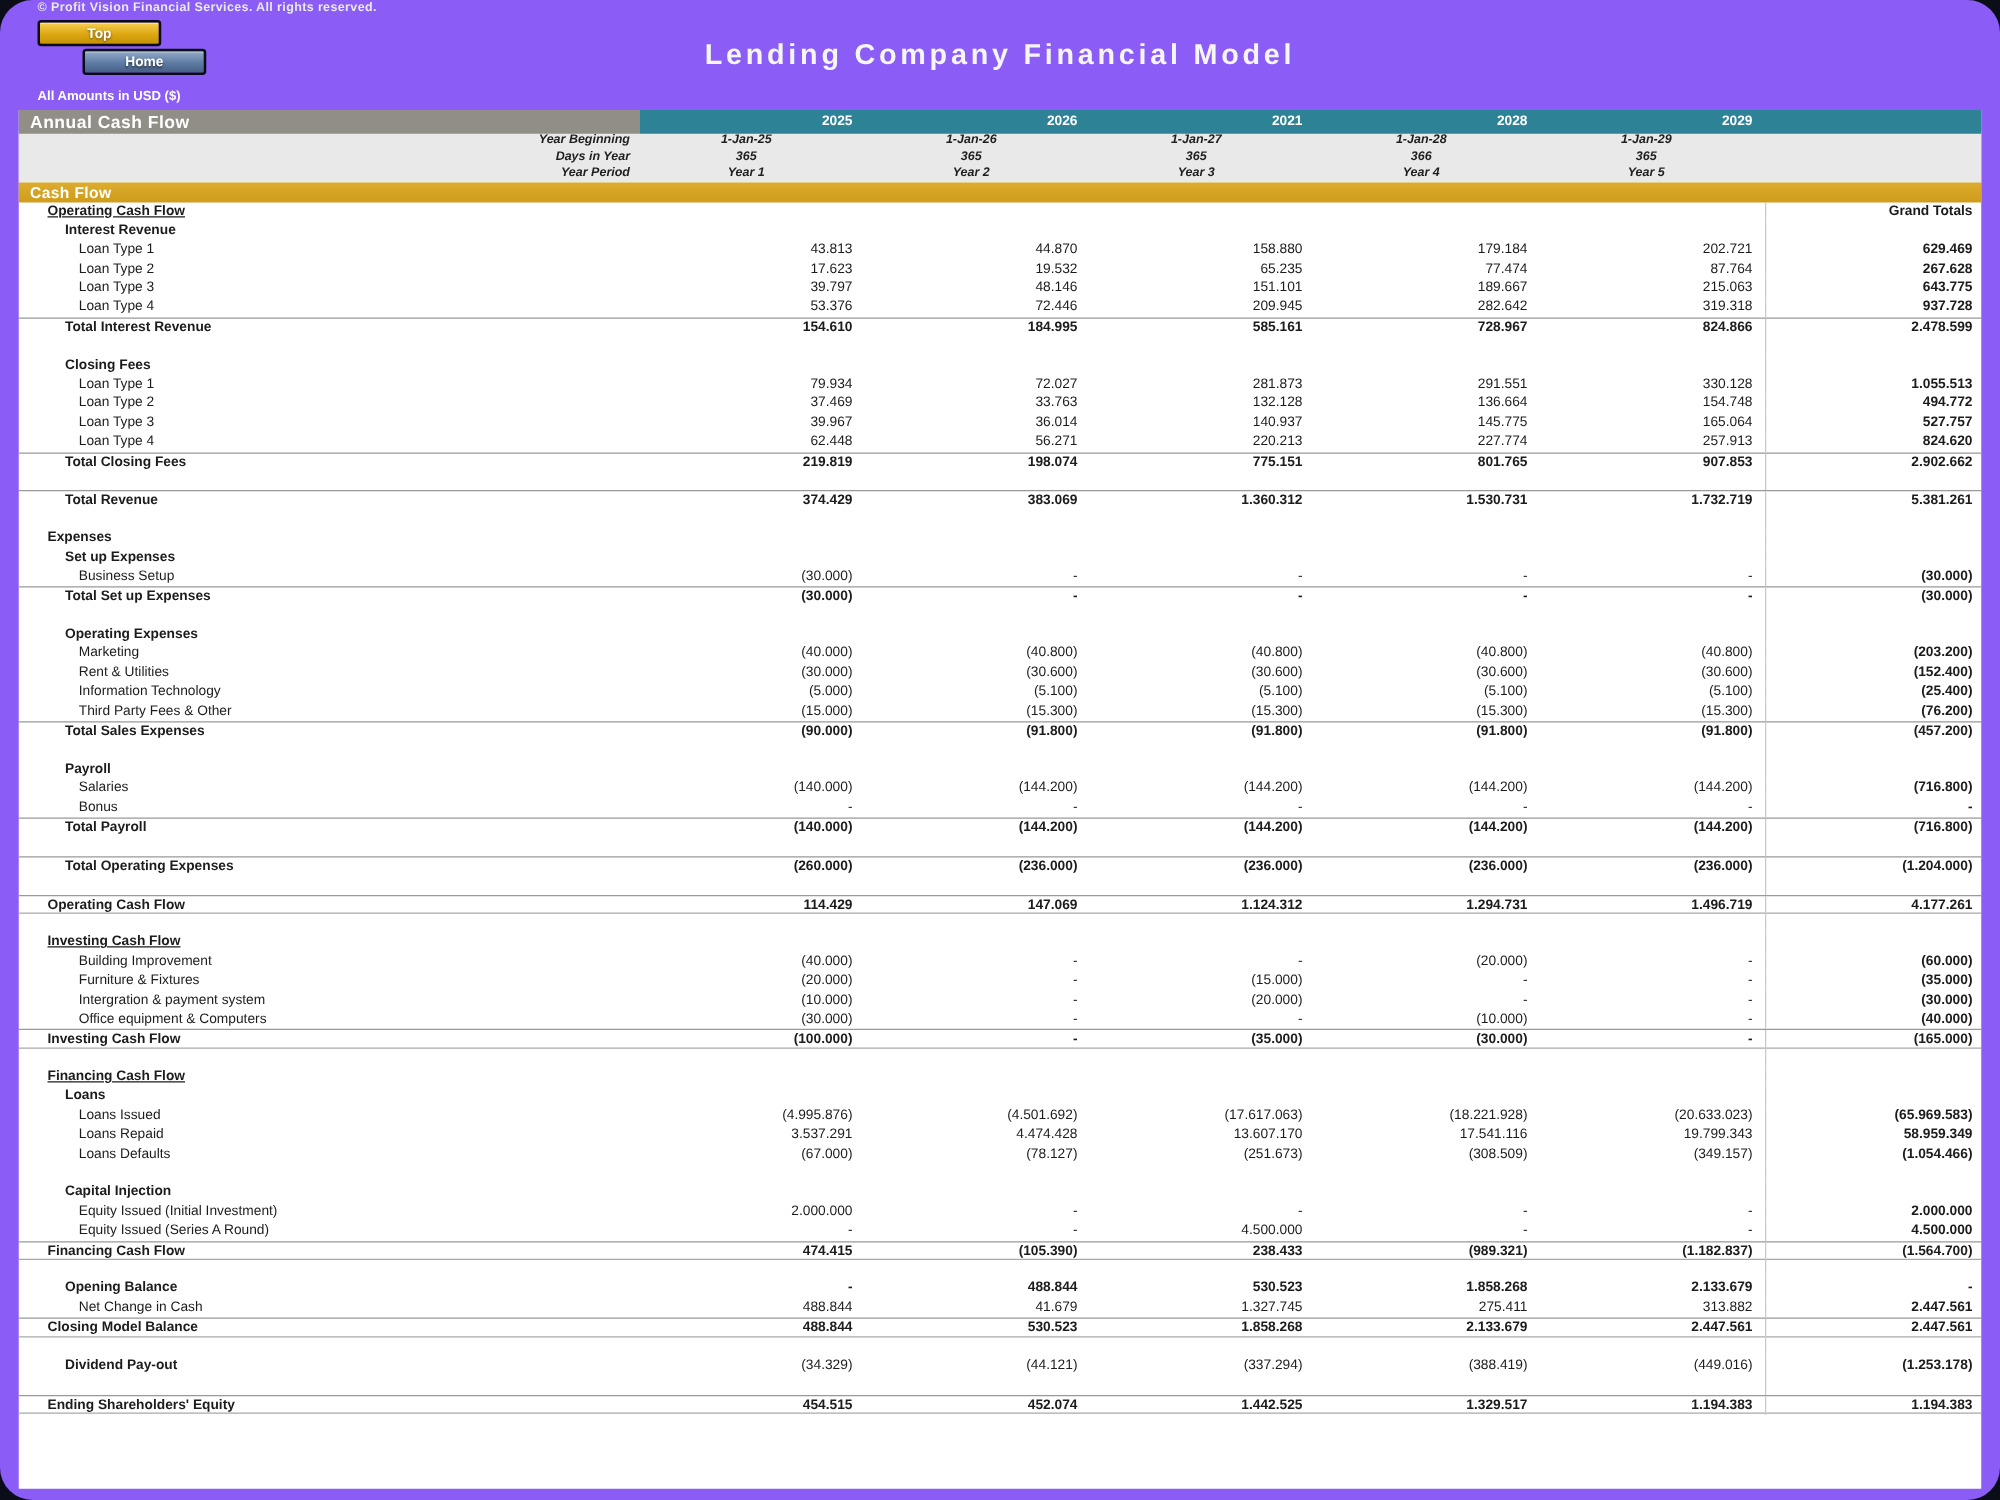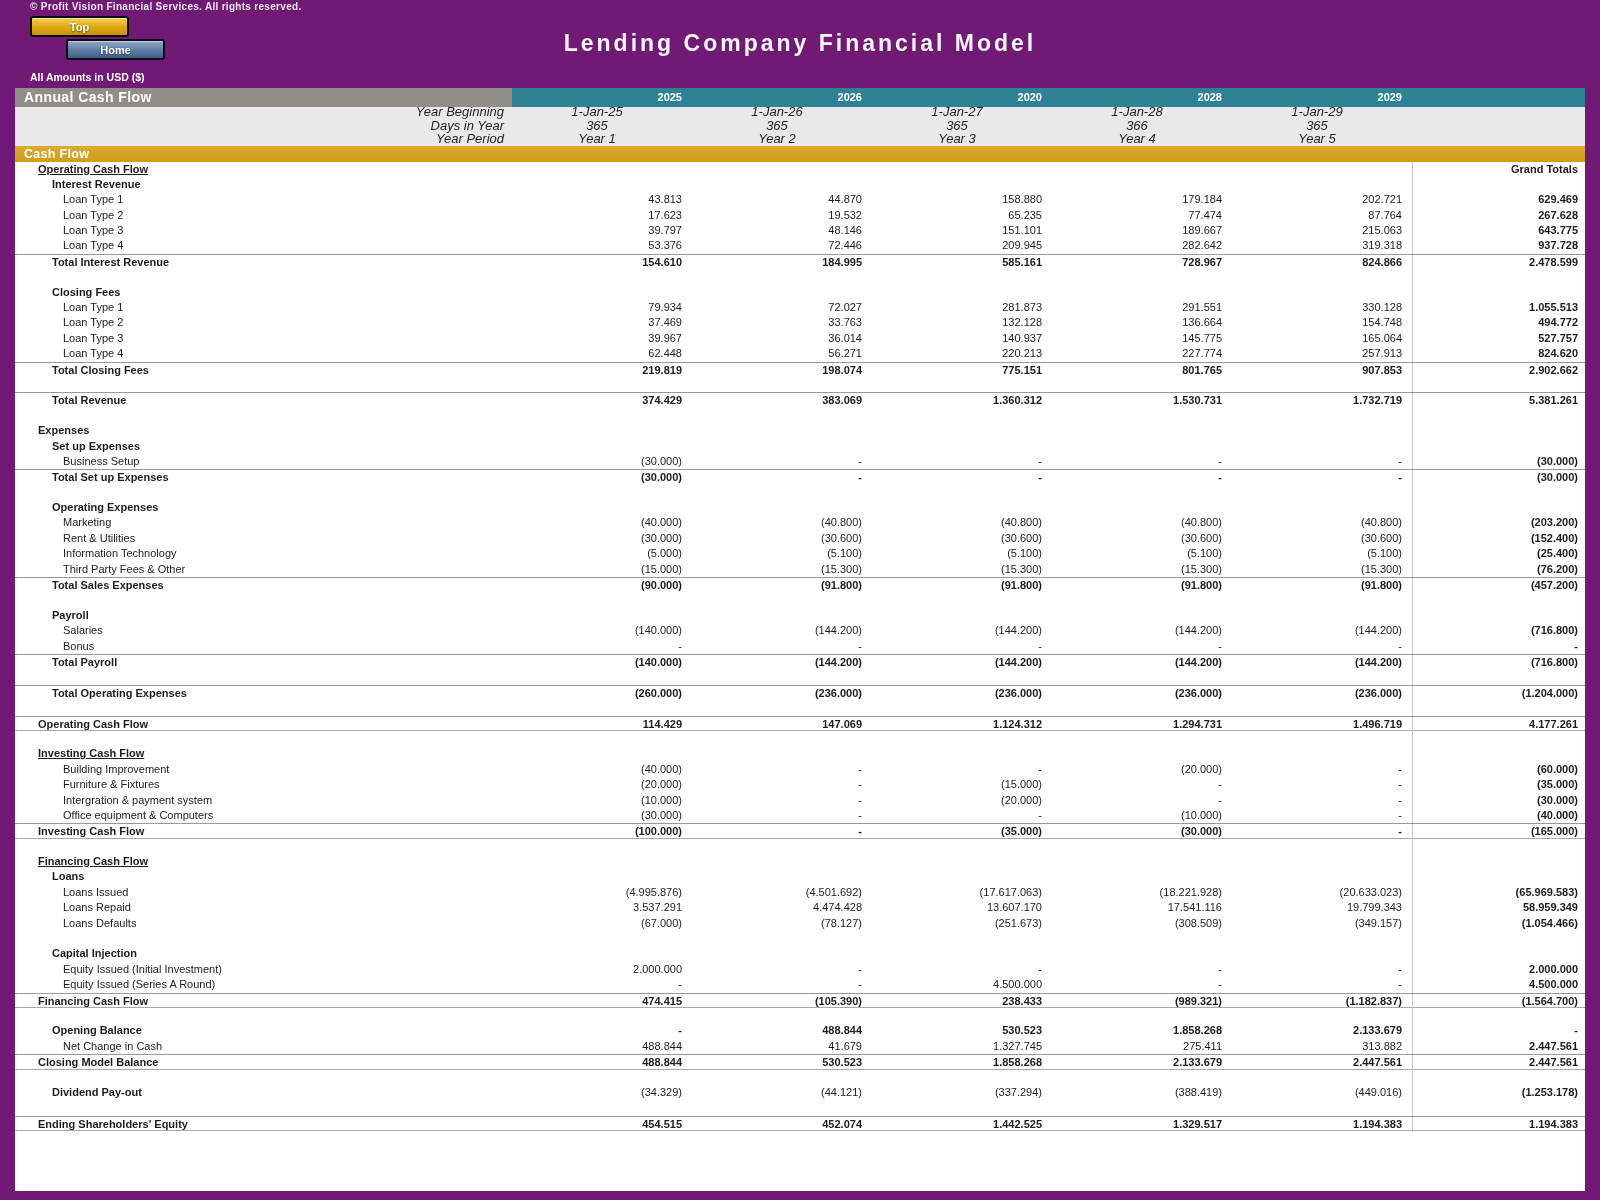--- a/index.html
+++ b/index.html
@@ -41,21 +41,21 @@
     background: var(--hdr-gray); color: #fff; font-weight: bold;
     font-size: 14px; line-height: 19px; padding-left: 9px; letter-spacing: .4px;
   }
   .acf-years { background: var(--teal); display: grid; grid-template-columns: repeat(5, 180px) 173px; }
   .ycell { color: #fff; font-weight: bold; font-size: 11px; line-height: 19px; text-align: right; padding-right: 10px; padding-left: 42px; }
   
   .info-band { background: #e9e9e9; }
   .irow {
     display: grid; grid-template-columns: 497px repeat(5, 180px) 173px;
     height: 13.5px; line-height: 13.5px;
-    font-size: 13px; font-style: italic; font-weight: normal; color: #1f1f1f;
+    font-size: 10px; font-style: italic; font-weight: bold; color: #1f1f1f;
   }
   .irow .ilbl { text-align: right; padding-right: 8px; }
   .irow .ival { text-align: center; padding-right: 10px; }
   
   .gold-band {
     height: 16px; background: linear-gradient(var(--gold-light), var(--gold));
     color: #fff; font-weight: bold; font-size: 12.5px; line-height: 16px;
     padding-left: 9px; letter-spacing: .3px;
   }
   
@@ -72,40 +72,40 @@
   .trow .gt  { text-align: right; padding-right: 7px; font-weight: bold; border-left: 1px solid #c9c9c9; }
   .lb .lbl { font-weight: bold; }
   .ul .lbl span { text-decoration: underline; }
   .vb .val { font-weight: bold; }
   .b-top { border-top: 1px solid #999999; }
   .b-bot { border-bottom: 1px solid #a9a9a9; }
 </style>
 </head>
 <body>
 
-<div class="page" style="--teal: #2e8296; --hdr-gray: #908e87; --gold: #cf9d1a; --gold-light: #ddab2e; background: #701a75;">
+<div class="page" style="--teal: #2e8296; --hdr-gray: #908e87; --gold: #cf9d1a; --gold-light: #ddab2e; background: #8b5cf6; border-radius: 26px;">
   <div class="copyright">© Profit Vision Financial Services. All rights reserved.</div>
 
   <div class="btn btn-top">
     <span>Top</span>
   </div>
   <div class="btn btn-home">
     <span>Home</span>
   </div>
 
   <div class="title">Lending Company Financial Model</div>
   <div class="amounts">All Amounts in  USD ($)</div>
 
   <div class="sheet">
     <div class="acf-band">
       <div class="acf-title">Annual Cash Flow</div>
       <div class="acf-years" id="years">
           <div class="ycell">2025</div>
           <div class="ycell">2026</div>
-          <div class="ycell">2020</div>
+          <div class="ycell">2021</div>
           <div class="ycell">2028</div>
           <div class="ycell">2029</div>
           <div class="ycell"></div>
         </div>
     </div>
     <div class="info-band" id="infoband">
         <div class="irow">
           <div class="ilbl">Year Beginning</div>
           <div class="ival">1-Jan-25</div>
           <div class="ival">1-Jan-26</div>

